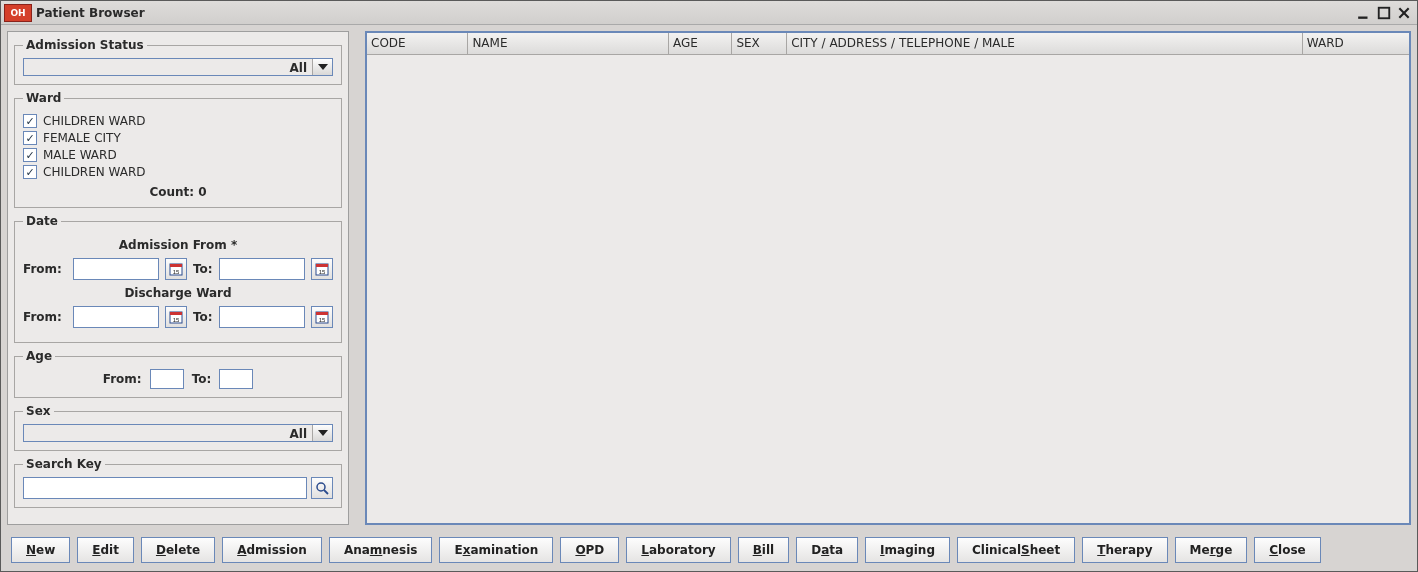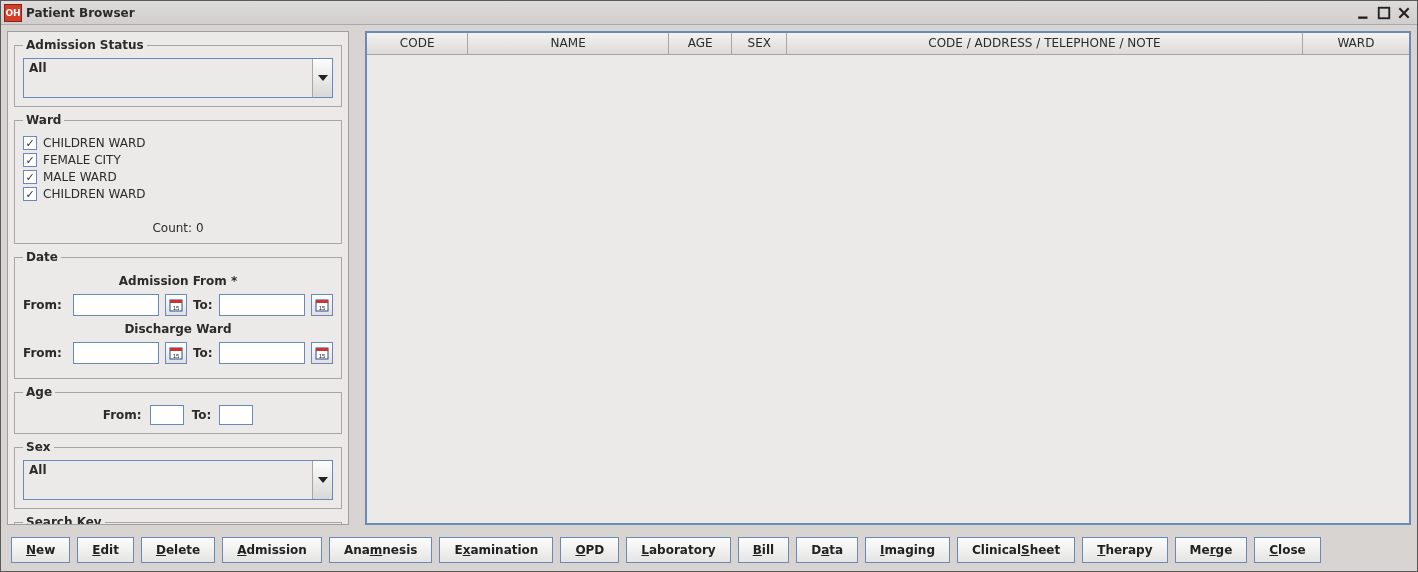--- a/index.html
+++ b/index.html
@@ -23,21 +23,21 @@
   }
   .titlebar {
     height: 24px;
     background: linear-gradient(#dedcda, #d1cfcd);
     display: flex;
     align-items: center;
     border-bottom: 1px solid #a9a9a9;
     position: relative;
   }
   .appicon {
-    width: 18px; height: 18px;
+    width: 28px; height: 18px;
     background: #d43f2a;
     margin: 2px 4px 2px 3px;
     display: flex; align-items: center; justify-content: center;
     color: #fff; font-size: 9px; font-weight: bold;
     border: 1px solid #8a221a;
   }
   .title {
     flex: 1;
     font-weight: bold;
     font-size: 12px;
@@ -72,23 +72,24 @@
     background: #eceae9;
   }
   fieldset.group > legend {
     font-weight: bold;
     padding: 0 3px;
     color: #2b2b2b;
   }
   .combo {
     display: flex;
     width: 100%;
-    height: 40px;
+    height: 18px;
     border: 1px solid #6a88b8;
     background: #f0abfc;
+    text-align: right;
   }
   .combo .combo-text {
     flex: 1;
     padding: 2px 5px;
     background: #eceae9;
     font-weight: bold;
   }
   .combo .combo-btn {
     width: 20px;
     background: linear-gradient(#fdfdfd, #d9d8d7);
@@ -102,21 +103,21 @@
   }
   .checkbox {
     width: 14px; height: 14px;
     border: 1px solid #6a88b8;
     background: #fff;
     display: flex; align-items: center; justify-content: center;
     font-size: 11px;
     color: #234;
   }
   .count-row {
-    text-align: center; font-weight: normal; margin-top: 20px;
+    text-align: center; font-weight: bold; margin-top: 6px;
   }
   .date-sub {
     text-align: center; font-weight: bold; margin: 4px 0 6px 0;
   }
   .date-row {
     display: flex; align-items: center; gap: 6px; margin-bottom: 6px;
   }
   .date-row .lbl { font-weight: bold; width: 44px; }
   .txtinput {
     height: 22px;
@@ -165,21 +166,20 @@
     min-height:0;
   }
   .thead {
     display:flex;
     height: 22px;
     background: linear-gradient(#f3f2f1, #dbdad9);
   }
   .th {
     border-right: 1px solid #a8a6a4;
     border-bottom: 1px solid #a8a6a4;
-    text-align: center;
     padding: 3px 4px;
     overflow:hidden; white-space:nowrap; text-overflow:ellipsis;
   }
   .th:last-child { border-right: none; }
   .tbody { flex:1; background:#eceae9; }
 
   .buttonbar {
     display:flex;
     gap: 7px;
     padding: 6px 10px 8px 10px;
@@ -348,21 +348,21 @@
 
     </div>
 
     <div class="mainarea">
       <div class="tablewrap">
         <div class="thead" id="thead">
             <div class="th" style="flex: 0.093412 1 0px;">CODE</div>
             <div class="th" style="flex: 0.193707 1 0px;">NAME</div>
             <div class="th" style="flex: 0.0550639 1 0px;">AGE</div>
             <div class="th" style="flex: 0.0462144 1 0px;">SEX</div>
-            <div class="th" style="flex: 0.512291 1 0px;">CODE / ADDRESS / TELEPHONE / NOTE</div>
+            <div class="th" style="flex: 0.512291 1 0px;">CITY / ADDRESS / TELEPHONE / MALE</div>
             <div class="th" style="flex: 0.0993117 1 0px;">WARD</div>
           </div>
         <div class="tbody"></div>
       </div>
     </div>
 
   </div>
 
   <div class="buttonbar">
     <div class="btn">

